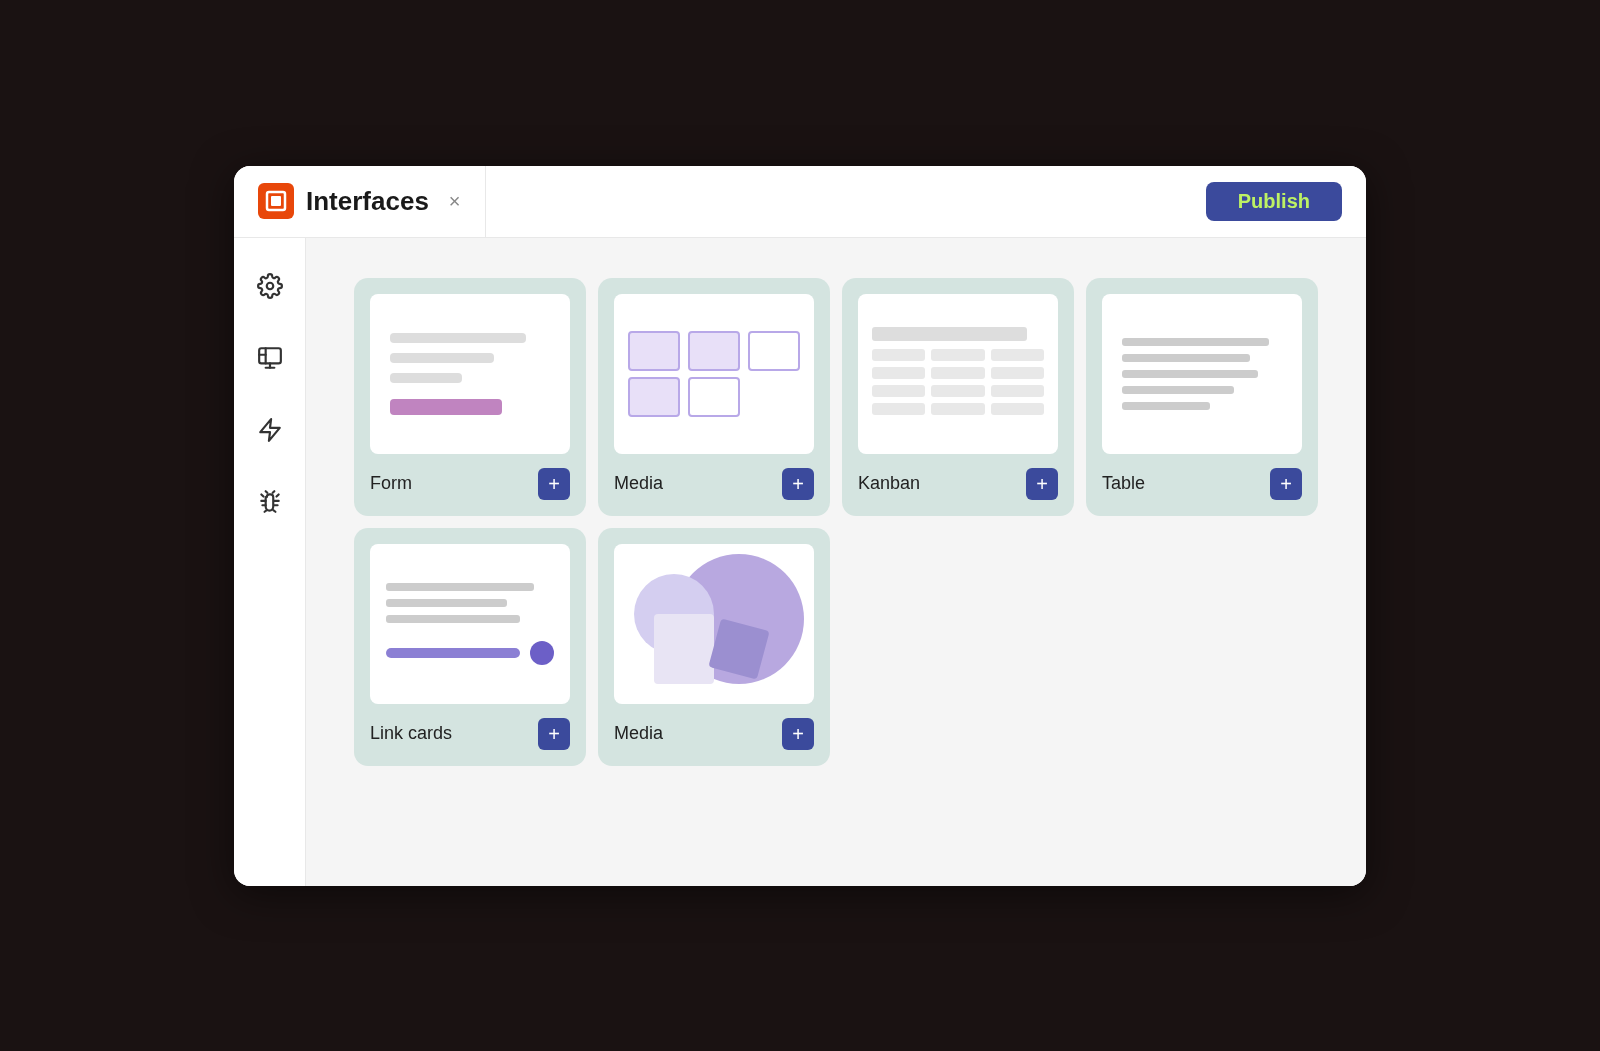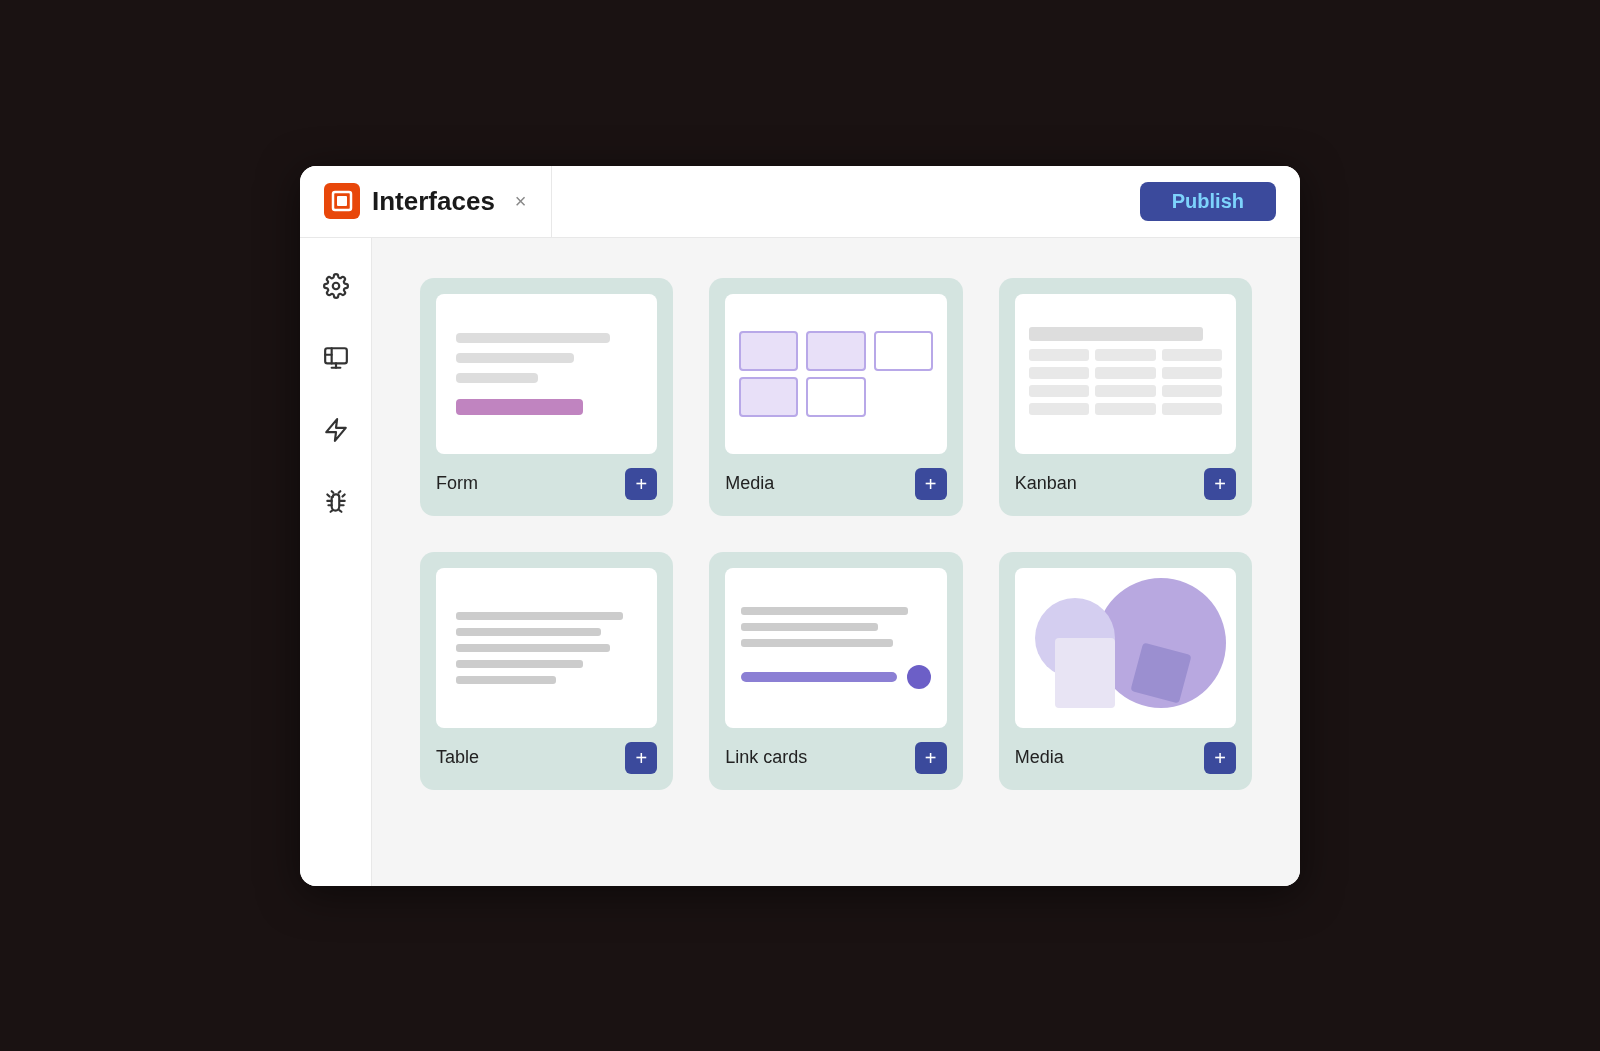--- a/index.html
+++ b/index.html
@@ -7,21 +7,21 @@
       background: #1a1212;
       display: flex;
       align-items: center;
       justify-content: center;
       min-height: 100vh;
       font-family: -apple-system, BlinkMacSystemFont, 'Segoe UI', sans-serif;
     }
     .app-window {
       background: #f5f5f5;
       border-radius: 16px;
-      width: 1000px;
+      width: 1132px;
       min-height: 720px;
       display: flex;
       flex-direction: column;
       overflow: hidden;
       box-shadow: 0 8px 40px rgba(0,0,0,0.5);
     }
     .header {
       background: #fff;
       border-bottom: 1px solid #e8e8e8;
       display: flex;
@@ -65,21 +65,21 @@
       margin-left: 8px;
       line-height: 1;
       display: flex;
       align-items: center;
     }
     .header-right {
       margin-left: auto;
     }
     .publish-btn {
       background: #3b4a9c;
-      color: #7dd3fc;
+      color: #bef264;
       border: none;
       border-radius: 8px;
       padding: 8px 32px;
       font-size: 20px;
       font-weight: 600;
       cursor: pointer;
     }
     .body {
       display: flex;
       flex: 1;
@@ -104,22 +104,22 @@
       width: 40px;
       height: 40px;
     }
     .main-content {
       flex: 1;
       padding: 40px 48px;
       background: #f5f5f5;
     }
     .cards-grid {
       display: grid;
-      grid-template-columns: repeat(3, 1fr);
-      gap: 36px;
+      grid-template-columns: repeat(4, 1fr);
+      gap: 12px;
     }
     .card {
       background: #d4e4e0;
       border-radius: 14px;
       padding: 16px;
       display: flex;
       flex-direction: column;
       gap: 0;
     }
     .card-preview {

